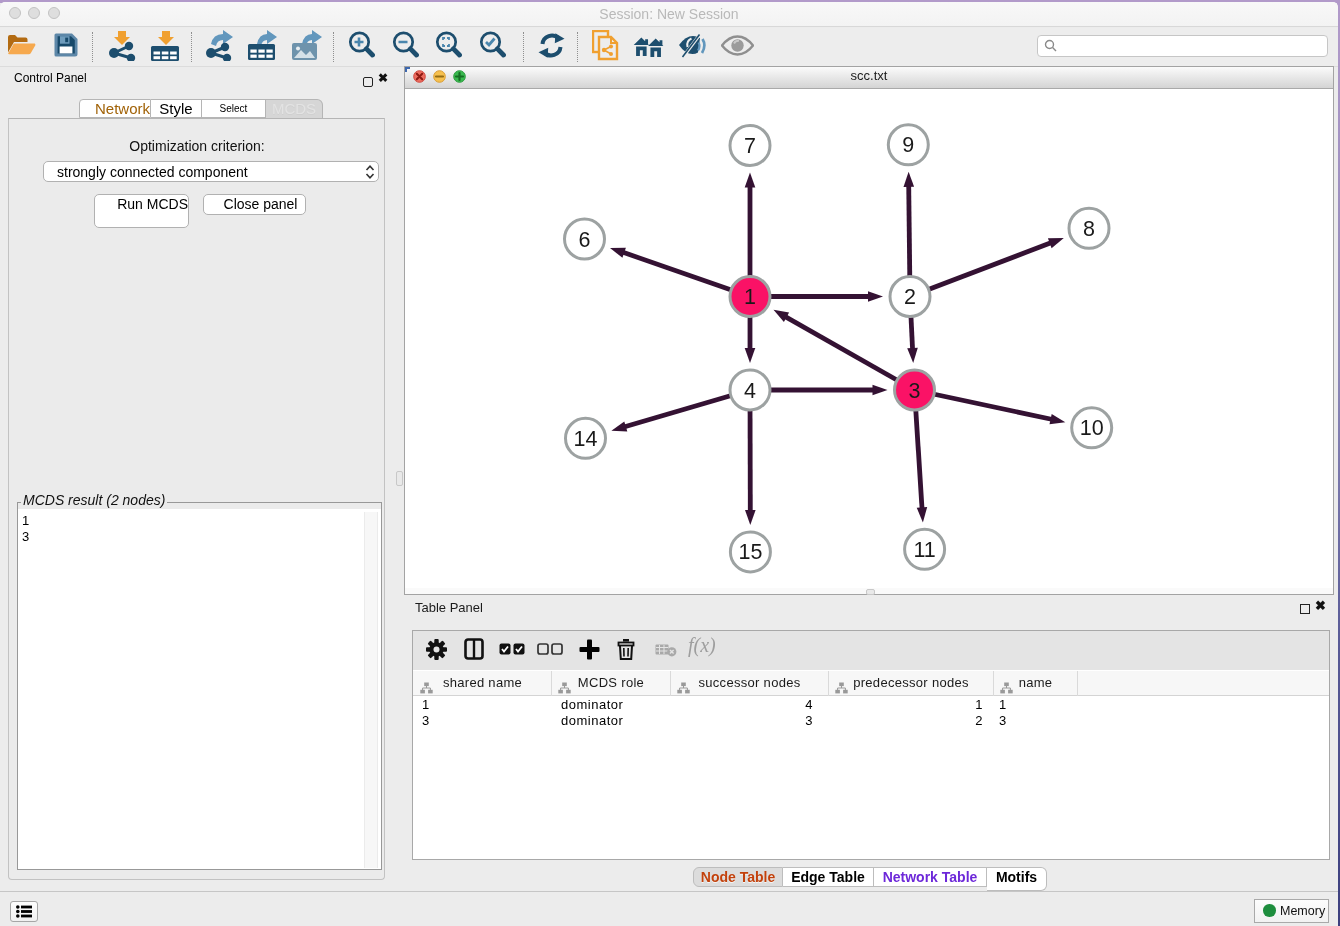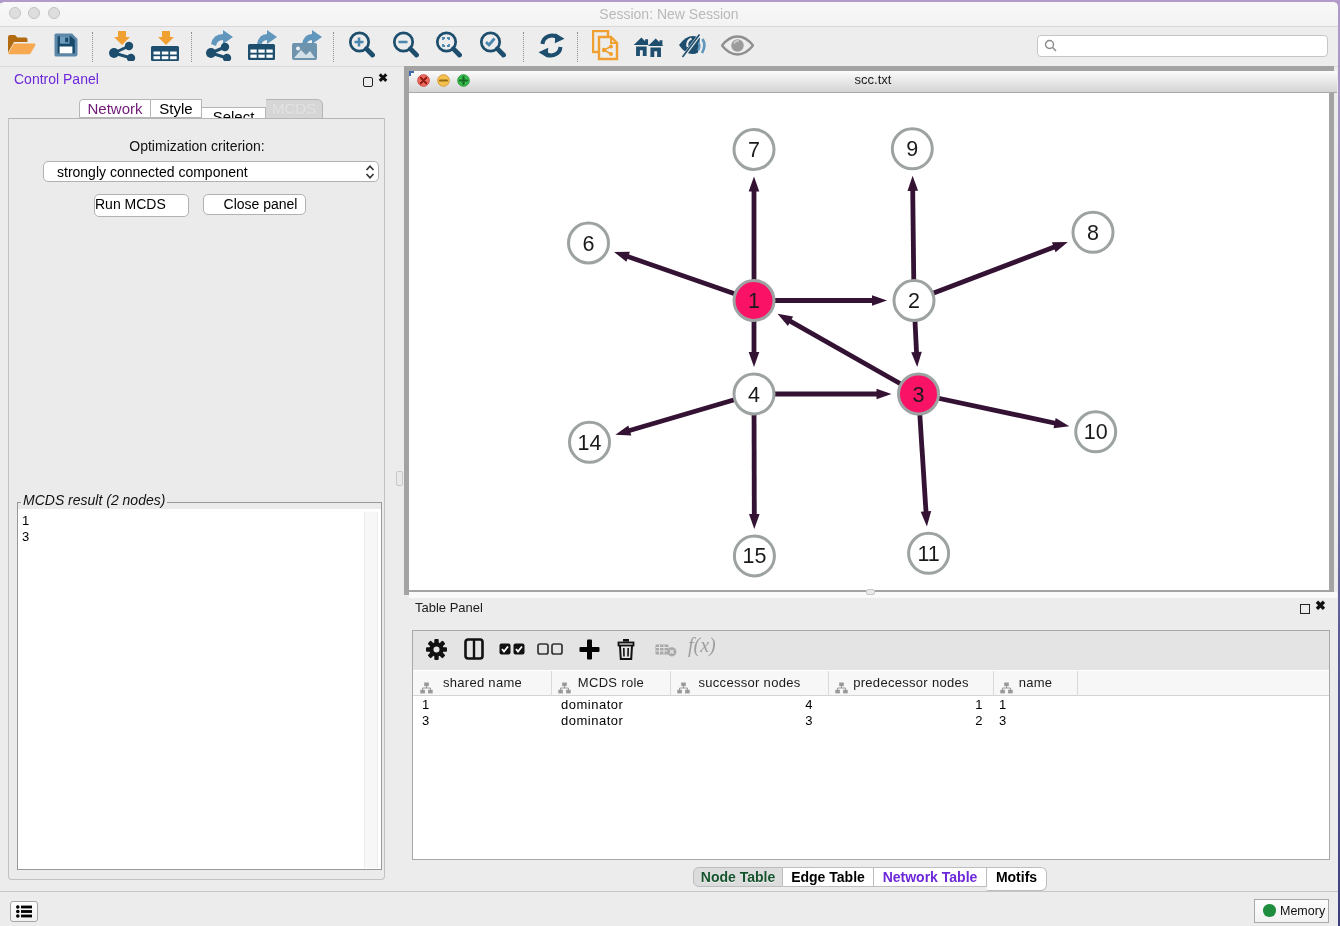--- a/index.html
+++ b/index.html
@@ -145,49 +145,49 @@
 
     <div class="abs" style="left:1037px;top:7px;width:291px;height:22px;background:#fff;border:1px solid #c6c6c6;border-radius:4px;">
       <svg width="14" height="14" style="position:absolute;left:6px;top:3px;" viewBox="0 0 14 14">
           <circle cx="5.5" cy="5.5" r="4" fill="none" stroke="#8a8a8a" stroke-width="1.4"></circle>
           <line x1="8.6" y1="8.6" x2="12" y2="12" stroke="#8a8a8a" stroke-width="1.4"></line>
         </svg>
     </div>
   </div>
 
   <div class="abs" id="cpanel" style="left:0;top:64px;width:394px;height:827px;">
-    <div class="abs" style="left:14px;top:5px;font-size:14px;color:#6d28d9;">Control Panel</div>
+    <div class="abs" style="left:14px;top:5px;font-size:12px;color:#000000;">Control Panel</div>
     <div class="abs" style="left:363px;top:11px;width:10px;height:10px;border:1.5px solid #222;border-radius:2px;"></div>
     <div class="abs" style="left:378px;top:5px;font-size:12px;font-weight:bold;color:#111;">✖</div>
 
-    <div class="abs" style="left:79px;top:33px;width:72px;height:19px;background:#fff;border:1px solid #b5b5b5;border-radius:4px 0 0 0;font-size:15px;text-align:center;line-height:18px;color:#701a75;">Network</div>
+    <div class="abs" style="left:79px;top:33px;width:72px;height:19px;background:#fff;border:1px solid #b5b5b5;border-radius:4px 0 0 0;font-size:15px;text-align:right;line-height:18px;color:#a16207;">Network</div>
     <div class="abs" style="left:151px;top:33px;width:51px;height:19px;background:#fff;border:1px solid #b5b5b5;border-left:none;font-size:15px;text-align:center;line-height:18px;color:#000;">Style</div>
-    <div class="abs" style="left:202px;top:41px;width:64px;height:19px;background:#fff;border:1px solid #b5b5b5;border-left:none;font-size:15px;text-align:center;line-height:18px;color:#000;">Select</div>
+    <div class="abs" style="left:202px;top:33px;width:64px;height:19px;background:#fff;border:1px solid #b5b5b5;border-left:none;font-size:10px;text-align:center;line-height:18px;color:#000;">Select</div>
     <div class="abs" style="left:266px;top:33px;width:57px;height:20px;background:#d6d6d6;border:1px solid #b5b5b5;border-left:none;border-radius:0 6px 0 0;font-size:15px;text-align:center;line-height:18px;color:#e3e3e3;text-shadow:0 1px 0 #cfcfcf;">MCDS</div>
 
     <div class="abs" style="left:8px;top:52px;width:377px;height:762px;border:1px solid #c2c2c2;border-top-color:#b5b5b5;border-radius:0 0 4px 4px;background:#ebebeb;"></div>
     <div class="abs" style="left:0px;top:72px;width:394px;text-align:center;font-size:14px;color:#111;">Optimization criterion:</div>
     <div class="abs" style="left:43px;top:95px;width:336px;height:21px;background:#fff;border:1px solid #b1b1b1;border-radius:5px;">
       <div class="abs" style="left:13px;top:2px;font-size:14px;color:#000;">strongly connected component</div>
       <svg width="10" height="14" style="position:absolute;right:3px;top:3px;" viewBox="0 0 10 14">
           <path d="M1.5 5 L5 1.2 L8.5 5" fill="none" stroke="#333" stroke-width="1.6"></path>
           <path d="M1.5 9 L5 12.8 L8.5 9" fill="none" stroke="#333" stroke-width="1.6"></path>
         </svg>
     </div>
-    <div class="abs" style="left:94px;top:128px;width:95px;height:23px;background:#fff;border:1px solid #b1b1b1;border-radius:5px;font-size:14px;text-align:left;line-height:19px;color:#000;">Run MCDS</div>
+    <div class="abs" style="left:94px;top:128px;width:95px;height:34px;background:#fff;border:1px solid #b1b1b1;border-radius:5px;font-size:14px;text-align:right;line-height:19px;color:#000;">Run MCDS</div>
     <div class="abs" style="left:203px;top:128px;width:103px;height:21px;background:#fff;border:1px solid #b1b1b1;border-radius:5px;font-size:14px;text-align:center;line-height:19px;color:#000;padding-left:12px;">Close panel</div>
 
     <div class="abs" style="left:17px;top:436px;width:365px;height:368px;border:1px solid #989898;"></div>
     <div class="abs" style="left:21px;top:426px;background:#ebebeb;padding:0 2px;font-size:14px;color:#111;font-style:italic;">MCDS result (2 nodes)</div>
     <div class="abs" style="left:18px;top:443px;width:363px;height:360px;background:#fff;"></div>
     <div class="abs" style="left:364px;top:446px;width:14px;height:356px;background:#f7f7f7;border-left:1px solid #ebebeb;border-right:1px solid #ebebeb;"></div>
     <div class="abs" style="left:22px;top:447px;font-size:13px;color:#000;line-height:16px;">1<br>3</div>
   </div>
 
-  <div class="abs" id="netframe" style="left:404px;top:64px;width:930px;height:529px;border:5px solid #a3a3a3;background:#fff;text-decoration:underline;">
+  <div class="abs" id="netframe" style="left:404px;top:64px;width:930px;height:529px;border:1px solid #a3a3a3;background:#fff;text-decoration:underline;">
     <div class="abs" style="left:0;top:0;width:928px;height:22px;background:linear-gradient(#fbfbfb,#d4d4d4);border-bottom:1px solid #a9a9a9;">
         <div class="abs" style="left:0;top:0;width:5px;height:2px;background:#3e68ae;"></div>
         <div class="abs" style="left:0;top:0;width:2px;height:5px;background:#3e68ae;"></div>
       <div class="abs" style="left:0;top:1px;width:928px;text-align:center;font-size:13px;color:#1a1a1a;">scc.txt</div>
       <svg width="60" height="15" style="position:absolute;left:6.5px;top:1.5px;" viewBox="0 0 60 15">
         <circle cx="7.5" cy="7.5" r="5.8" fill="#ed6c5f" stroke="#ce4940" stroke-width="1"></circle>
         <path d="M4.8 4.8 L10.2 10.2 M10.2 4.8 L4.8 10.2" stroke="#8e1a12" stroke-width="2" stroke-linecap="round"></path>
         <circle cx="27.5" cy="7.5" r="5.8" fill="#f6c04e" stroke="#d89c34" stroke-width="1"></circle>
         <path d="M24 7.5 L31 7.5" stroke="#936c14" stroke-width="2.2" stroke-linecap="round"></path>
         <circle cx="47.5" cy="7.5" r="5.8" fill="#39b94e" stroke="#2b9a3e" stroke-width="1"></circle>
@@ -359,21 +359,21 @@
             <span class="abs" style="left:9px;">3</span>
             <span class="abs" style="left:148px;">dominator</span>
             <span class="abs" style="left:300px;width:100px;text-align:right;">3</span>
             <span class="abs" style="left:470px;width:100px;text-align:right;">2</span>
             <span class="abs" style="left:586px;">3</span>
           </div>
         </div>
     </div>
 
     <div class="abs" id="btabs" style="left:0;top:271px;width:942px;height:20px;">
-        <div class="abs" style="left:297px;top:0;width:90px;height:20px;border:1px solid #bdbdbd;border-left:1px solid #bdbdbd;border-radius:6px 0 0 6px;background:#dcdcdc;color:#14532d;text-shadow:0 1px 0 #f5f5f5;font-size:14px;font-weight:bold;text-align:center;line-height:19px;">Node Table</div>
+        <div class="abs" style="left:297px;top:0;width:90px;height:20px;border:1px solid #bdbdbd;border-left:1px solid #bdbdbd;border-radius:6px 0 0 6px;background:#dcdcdc;color:#c2410c;text-shadow:0 1px 0 #f5f5f5;font-size:14px;font-weight:bold;text-align:center;line-height:19px;">Node Table</div>
         <div class="abs" style="left:387px;top:0;width:91px;height:20px;border:1px solid #bdbdbd;border-left:none;border-radius:0;background:#fff;color:#000;font-size:14px;font-weight:bold;text-align:center;line-height:19px;">Edge Table</div>
         <div class="abs" style="left:478px;top:0;width:113px;height:20px;border:1px solid #bdbdbd;border-left:none;border-radius:0;background:#fff;color:#6d28d9;font-size:14px;font-weight:bold;text-align:center;line-height:19px;">Network Table</div>
         <div class="abs" style="left:591px;top:0;width:60px;height:24px;border:1px solid #bdbdbd;border-left:none;border-radius:0 6px 6px 0;background:#fff;color:#000;font-size:14px;font-weight:bold;text-align:center;line-height:19px;">Motifs</div>
       </div>
   </div>
 
   <div class="abs" style="left:0;top:889px;width:1338px;height:35px;background:#ececec;border-top:1px solid #c6c6c6;">
     <div class="abs" style="left:10px;top:9px;width:28px;height:21px;background:linear-gradient(#fdfdfd,#f0f0f0);border:1px solid #a6a6a6;border-radius:3px;">
       <svg width="16" height="13" style="position:absolute;left:5px;top:3px;" viewBox="0 0 16 13">
         <circle cx="1.8" cy="2" r="1.8" fill="#000"></circle>

